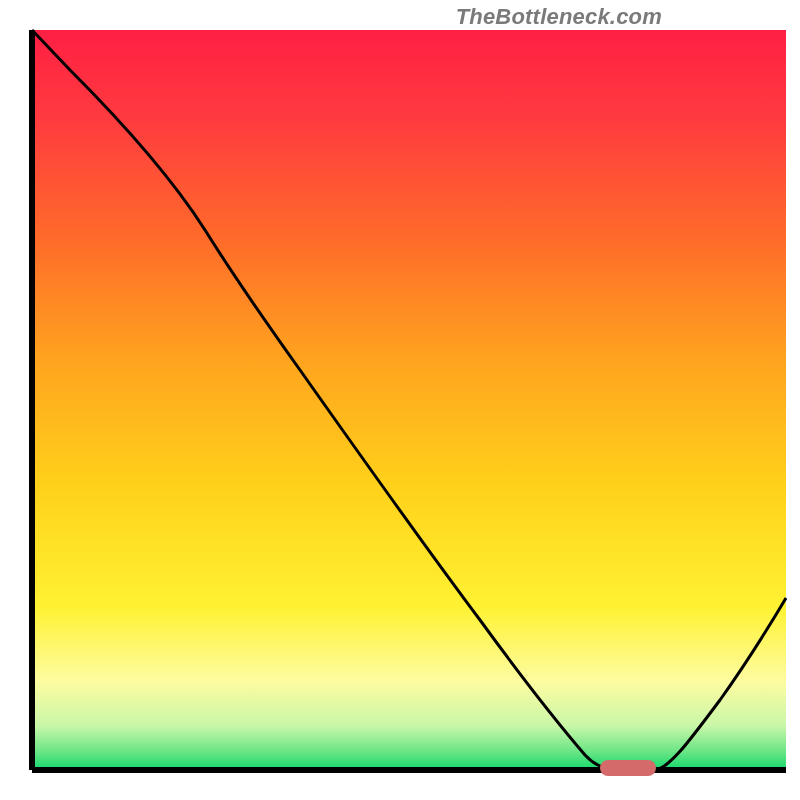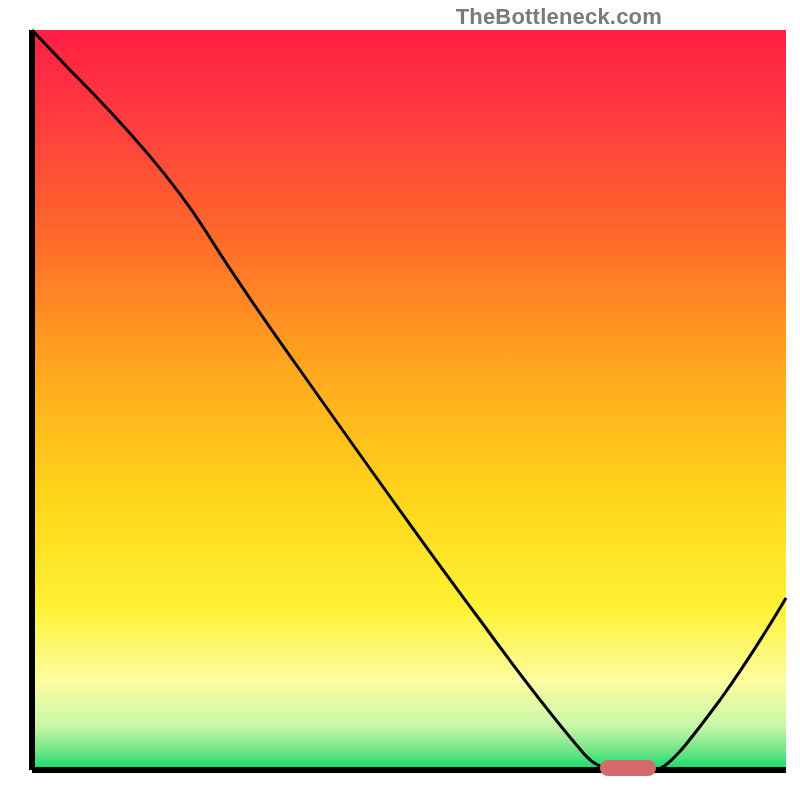--- a/index.html
+++ b/index.html
@@ -7,20 +7,21 @@
     padding: 0;
     width: 800px;
     height: 800px;
     background: #ffffff;
     font-family: Arial, Helvetica, sans-serif;
   }
   .stage {
     position: relative;
     width: 672px;
     height: 800px;
+    font-style: italic;
   }
   .watermark {
     position: absolute;
     top: 4px;
     right: 10px;
     font-size: 22px;
     font-weight: 600;
     color: #7a7a7a;
     letter-spacing: 0.2px;
   }

